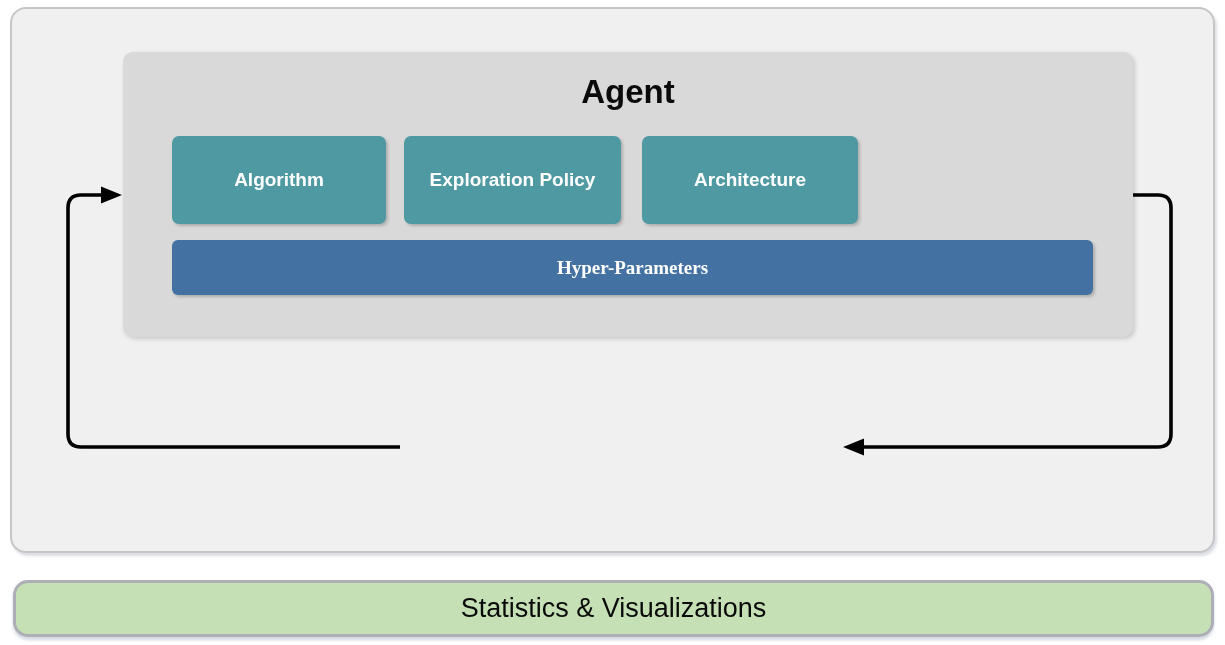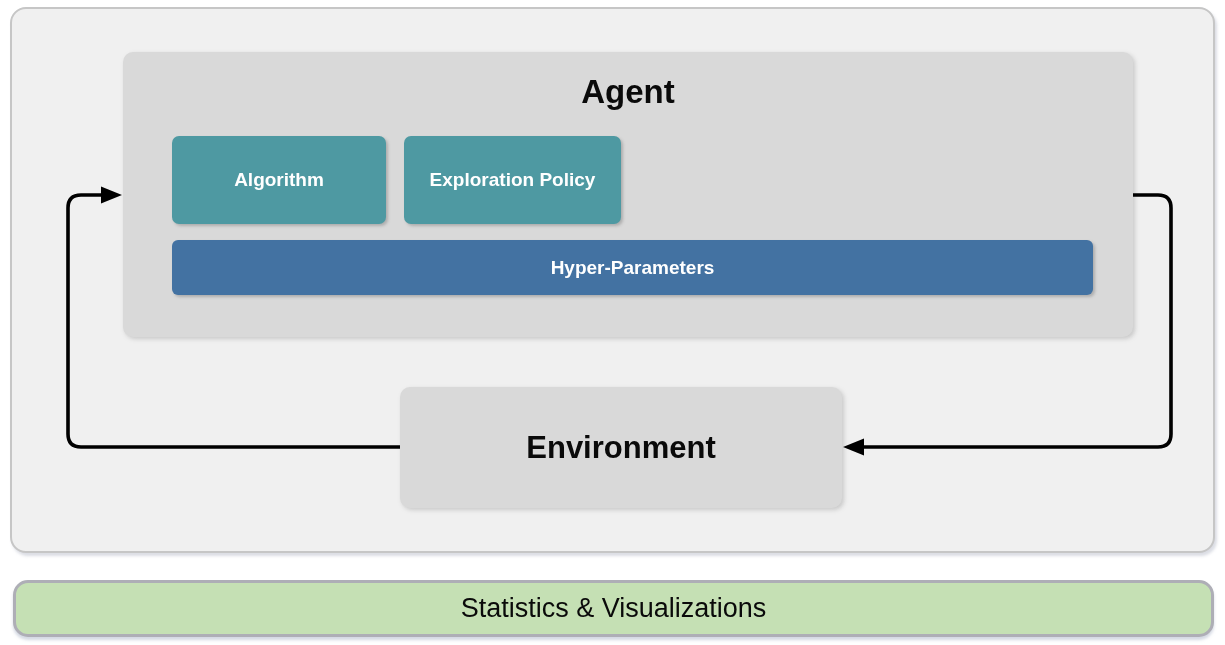--- a/index.html
+++ b/index.html
@@ -70,20 +70,21 @@
     width: 921px; height: 55px;
     background: #4372a2;
     border-radius: 6px;
     box-shadow: 2px 2px 3px rgba(110,110,110,0.4);
     color: #ffffff;
     font-size: 19px;
     font-weight: 700;
     display: flex;
     align-items: center;
     justify-content: center;
+    font-family: Liberation Serif, serif;
   }
 
   
   .env-box {
     left: 400px; top: 387px;
     width: 442px; height: 121px;
     background: #d9d9d9;
     border-radius: 10px;
     box-shadow: 2px 2px 4px rgba(130,130,130,0.35);
     display: flex;
@@ -131,27 +132,25 @@
   <div class="abs outer-panel"></div>
 
   <div class="abs agent-box"></div>
 
   <div class="abs agent-title">Agent</div>
 
   <div class="abs comp comp-1">Algorithm</div>
 
   <div class="abs comp comp-2">Exploration Policy</div>
 
+  <div class="abs comp comp-3">Architecture</div>
 
 
   <div class="abs hyper-bar">Hyper-Parameters</div>
 
-  <div class="abs env-box">
-    <span>Environment</span>
-  </div>
 
   <svg class="abs arrows" viewBox="0 0 1225 645" xmlns="http://www.w3.org/2000/svg">
 
     <path class="arrow-line" d="M 400 447 H 81 Q 68 447 68 434 V 208 Q 68 195 81 195 H 103"></path>
     <polygon class="arrow-head" points="122,195 101,186.5 101,203.5"></polygon>
 
     <path class="arrow-line" d="M 1133 195 H 1158 Q 1171 195 1171 208 V 434 Q 1171 447 1158 447 H 862"></path>
     <polygon class="arrow-head" points="843,447 864,438.5 864,455.5"></polygon>
   </svg>
 

